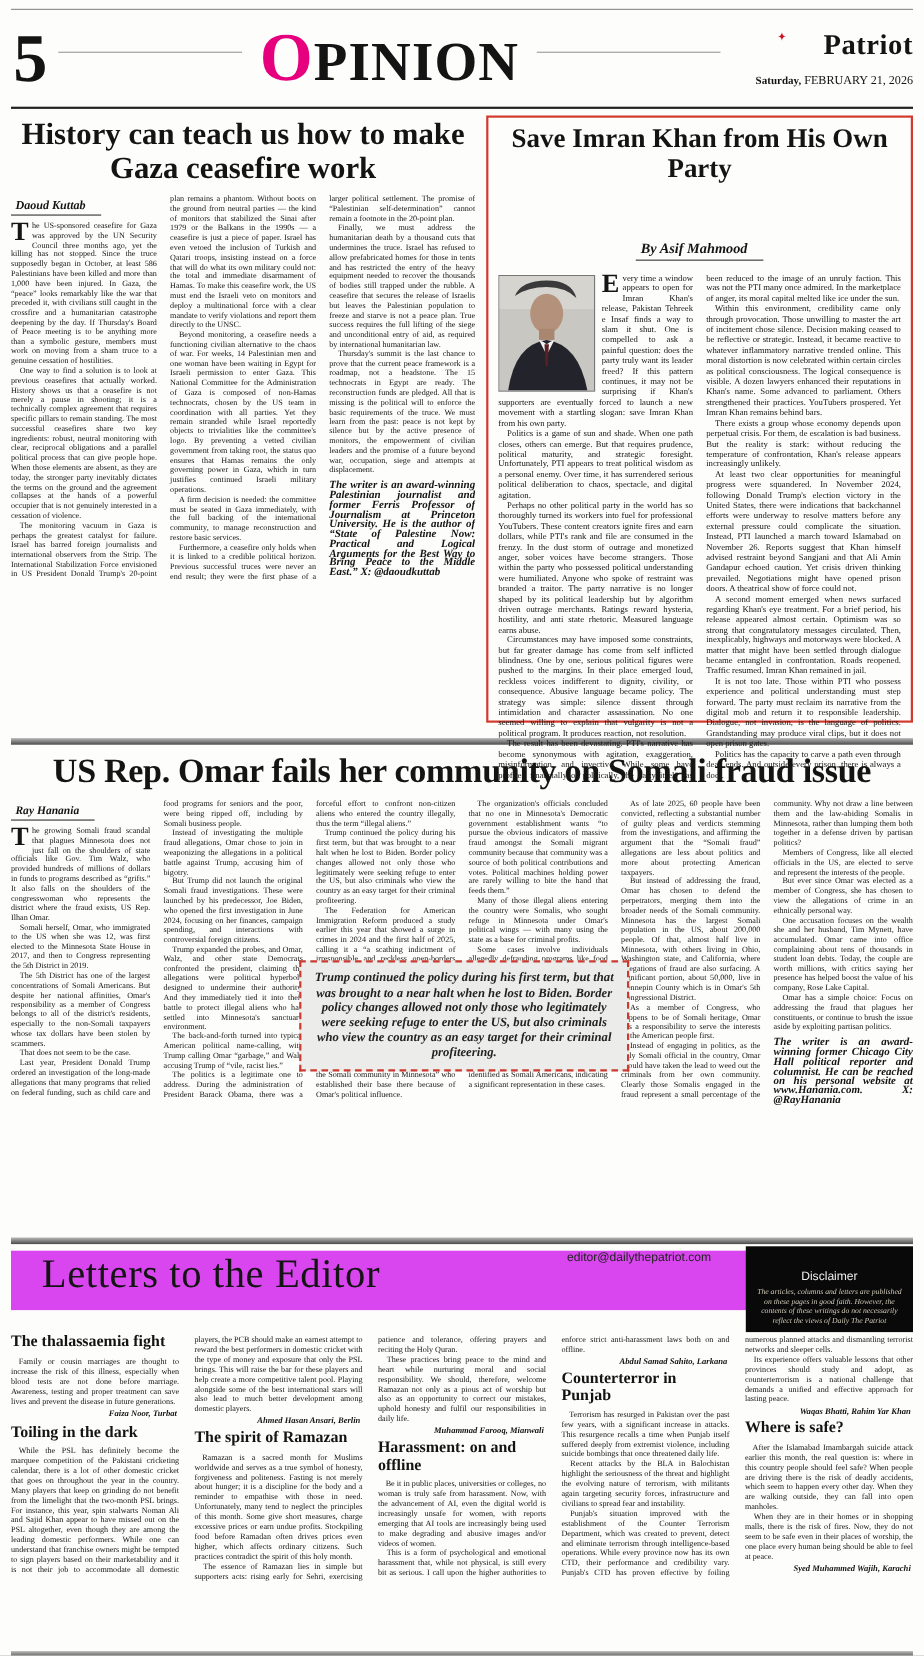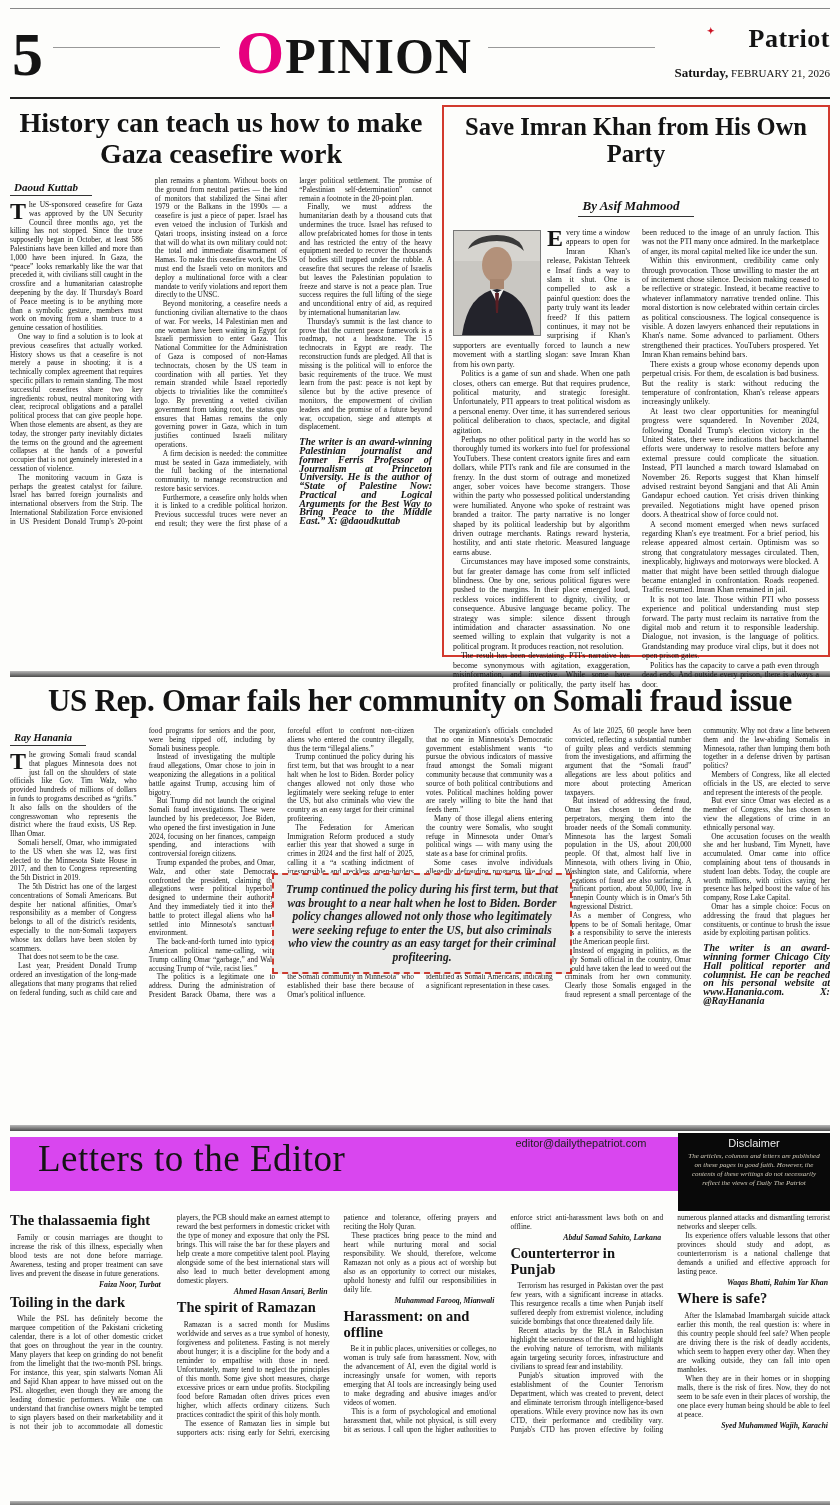--- a/index.html
+++ b/index.html
@@ -11,40 +11,40 @@
   
   .mast-row { display:flex; align-items:center; height:78px; }
   .page-num { font-size:62px; font-weight:bold; line-height:64px; padding:0 10px 0 2px; }
   .hrule { flex:1; height:1px; background:#999; margin-top:-14px; }
   .section-title { font-size:50px; font-weight:bold; letter-spacing:1px; padding:0 16px; line-height:70px; white-space:nowrap; }
   .section-title .o-init { color:#e6007e; font-size:62px; font-weight:bold; }
   .brand { text-align:right; padding-left:14px; width:175px; }
   .logo { font-size:26px; font-weight:bold; letter-spacing:.5px; line-height:24px; position:relative; }
   .logo .mark { color:#cc1122; font-size:9px; position:absolute; top:-8px; left:38px; }
   .brand .date { font-size:11px; margin-top:14px; white-space:nowrap; }
-  .brand .date b { font-size:13px;text-align:center; }
+  .brand .date b { font-size:10px;text-align:center; }
   .mast-bottom { border-top:2px solid #222; margin-top:4px; }
 
   
   .byline { font-size:11px; font-weight:bold; font-style:italic; border-bottom:1.5px solid #333;
             display:inline-block; padding:0 14px 2px 4px; margin-bottom:5px; }
   .body p { font-size:7.4px; line-height:8.8px; text-align:justify; text-indent:8px; margin:0; }
   .body [data-bind-list] p:first-child { text-indent:0; }
   .dropcap [data-bind-list] p:first-child::first-letter {
       float:left; font-size:24px; line-height:19px; font-weight:bold; padding:1px 3px 0 0; }
   .bio { font-size:10px; line-height:8.8px; font-style:italic; font-weight:bold; text-align:justify; margin-top:6px; }
 
   
   .top-articles { display:flex; gap:10px; padding-top:6px; height:566px; }
   .gaza { width:422px; }
   .gaza h2 { font-size:28px; line-height:31px; text-align:center; font-weight:bold; margin:2px 0 8px 0; }
   .gaza .body { column-count:3; column-gap:12px; column-fill:balance; height:470px; overflow:hidden; }
 
   .khan-box { flex:1; border:2px solid #d23a2e; padding:6px 9px; height:552px; }
-  .khan-box h2 { font-size:24.5px; text-align:center; font-weight:bold; line-height:27px; margin-bottom:0; }
+  .khan-box h2 { font-size:24.5px; text-align:center; font-weight:bold; line-height:27px; margin-bottom:20px; }
   .byline-c { text-align:center; margin-bottom:6px; }
   .byline-c .byline { font-size:13px;margin-top:31px; }
   .khan-box .body { column-count:2; column-gap:12px; column-fill:balance; height:478px; overflow:hidden; }
   .khan-box .body p { font-size:7.9px; line-height:9.4px; }
   .photo { width:88px; height:106px; border:1px solid #777; float:left; margin:2px 6px 3px 0; background:#cfcfcf; }
 
   .bar { height:6px; background:linear-gradient(#b9b9b9,#4a4a4a); margin:6px 0; }
 
   
   .omar h2 { font-size:31px; font-weight:bold; text-align:center; letter-spacing:-.3px; margin:2px 0 8px 0; }
@@ -54,21 +54,21 @@
   .pullquote { position:absolute; left:262px; top:146px; width:300px; background:#ececea;
                border:2px dashed #cc3b31; padding:8px 10px; font-size:11.5px; line-height:13.5px;
                font-style:italic; font-weight:bold; text-align:center; color:#222; }
 
   
   .letters { position:relative; }
   .letters-head { background:#d946ef; height:54px; display:flex; align-items:flex-start; padding:0 28px; }
   .letters-head h2 { font-size:37px; font-weight:normal; letter-spacing:.5px; flex:0 0 auto; }
   .email { font-family:"Liberation Sans",sans-serif; font-size:11px; color:#222; margin-left:170px; text-decoration:none; }
   .disclaimer { position:absolute; top:-4px; right:0; width:152px; height:78px; background:#090909;
-                color:#eee; text-align:center; padding:4px 6px; }
+                color:#eee; text-align:center; padding:22px 6px; }
   .d-title { font-family:"Liberation Sans",sans-serif; font-size:11px; margin-bottom:3px; }
   .d-text { font-size:7px; line-height:9px; color:#cfc9b8; font-style:italic; }
   .letters-body { column-count:5; column-gap:14px; column-fill:balance; height:280px; overflow:hidden; margin-top:22px; }
   .letter h3 { font-size:14.5px; line-height:15.5px; font-weight:bold; margin:4px 0 4px 0; }
   .letter:first-child h3 { margin-top:0; }
   .letter p { font-size:7.4px; line-height:9px; text-align:justify; text-indent:8px; }
   .letter [data-bind-list] p:first-child { text-indent:7px; }
   .sig { font-size:7.8px; font-weight:bold; font-style:italic; text-align:right; margin:2px 2px 6px 0; }
   .bottom-bar { height:7px; background:linear-gradient(#b9b9b9,#3a3a3a); margin-top:8px; }
 </style>

